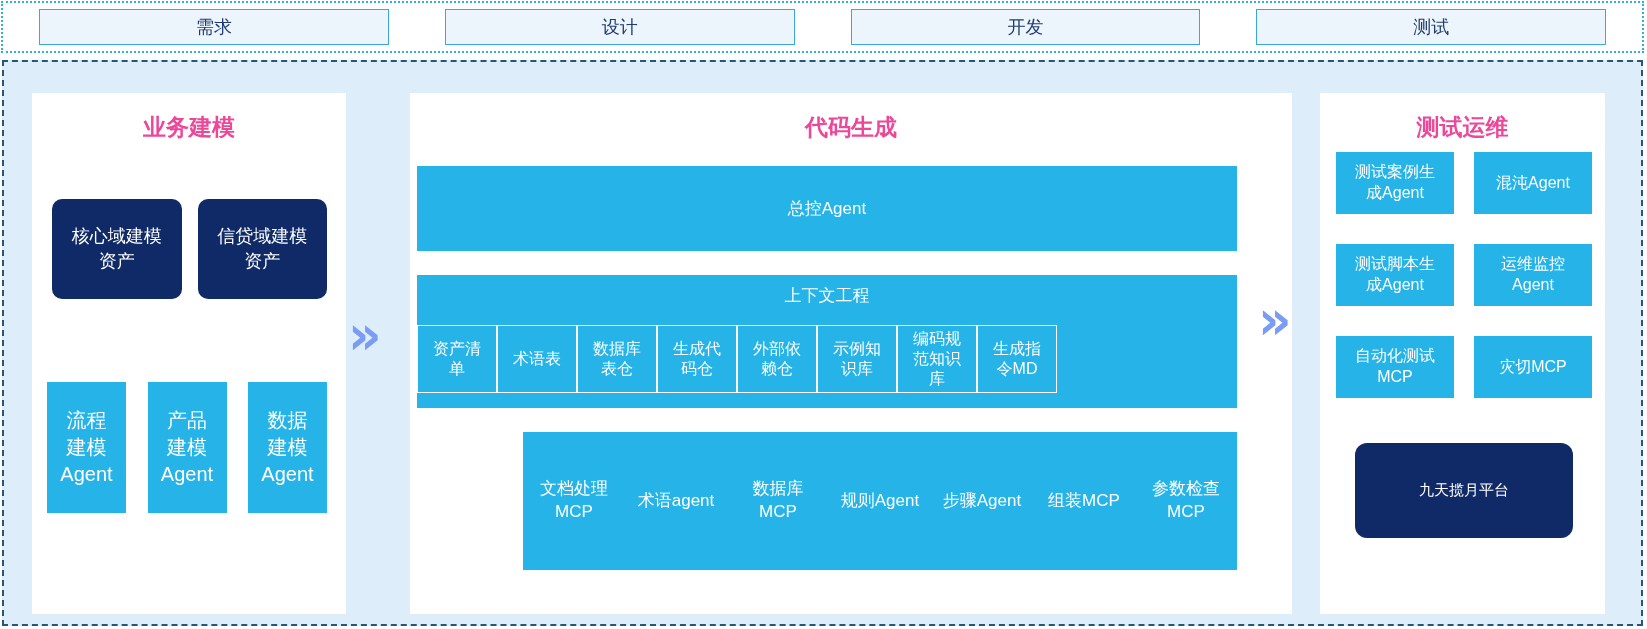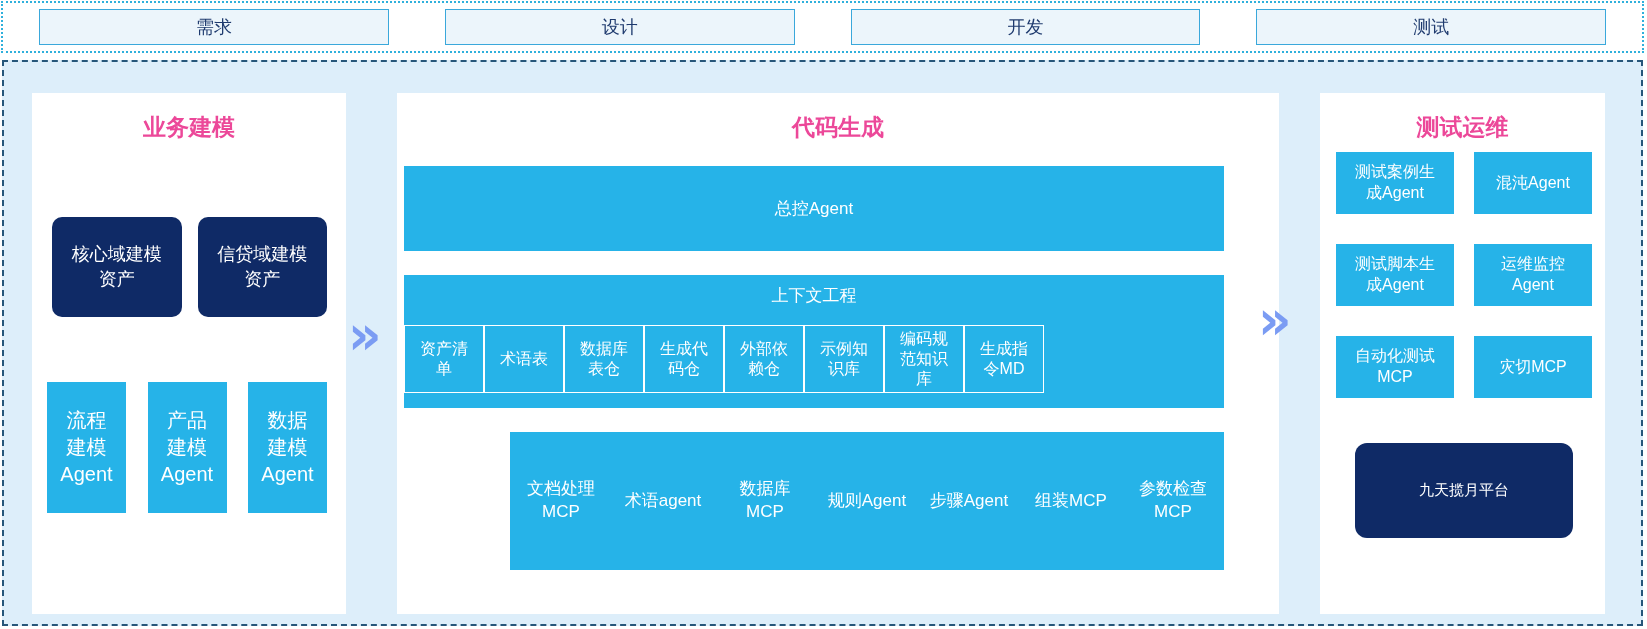--- a/index.html
+++ b/index.html
@@ -18,27 +18,27 @@
   .panel{position:absolute;background:#ffffff;}
   .panel-title{text-align:center;font-size:23px;font-weight:bold;color:#ec4899;margin-top:19px;}
 
   .box{display:flex;align-items:center;justify-content:center;text-align:center;color:#ffffff;
     white-space:pre-line;box-sizing:border-box;}
   .cyan{background:#26b3e8;}
   .navy{background:#0f2a66;}
 
   
   .p-left{left:28px;top:31px;width:314px;height:521px;}
-  .asset-row{position:absolute;top:124px;left:20px;right:19px;display:flex;gap:16px;}
+  .asset-row{position:absolute;top:106px;left:20px;right:19px;display:flex;gap:16px;}
   .asset-box{flex:1;height:100px;border-radius:10px;font-size:18px;line-height:1.4;}
   .agent-row{position:absolute;top:289px;left:15px;right:19px;display:flex;justify-content:space-between;}
   .agent-box{width:79px;height:131px;font-size:20px;line-height:1.35;}
 
   
-  .p-mid{left:393px;top:31px;width:882px;height:521px;}
+  .p-mid{left:406px;top:31px;width:882px;height:521px;}
   .master-bar{position:absolute;left:7px;top:73px;width:820px;height:85px;font-size:17px;}
   .context-section{position:absolute;left:7px;top:182px;width:820px;height:133px;background:#26b3e8;}
   .context-title{text-align:center;color:#ffffff;font-size:17px;margin-top:9px;}
   .context-row{position:absolute;top:50px;left:0;right:0;display:flex;justify-content:flex-start;}
   .context-box{width:80px;height:68px;border:1px solid #ffffff;font-size:16px;line-height:1.25;background:transparent;}
   .mcp-row{position:absolute;left:7px;top:339px;width:820px;display:flex;justify-content:flex-end;}
   .mcp-box{width:102px;height:138px;font-size:17px;line-height:1.35;}
 
   
   .p-right{left:1316px;top:31px;width:285px;height:521px;}

